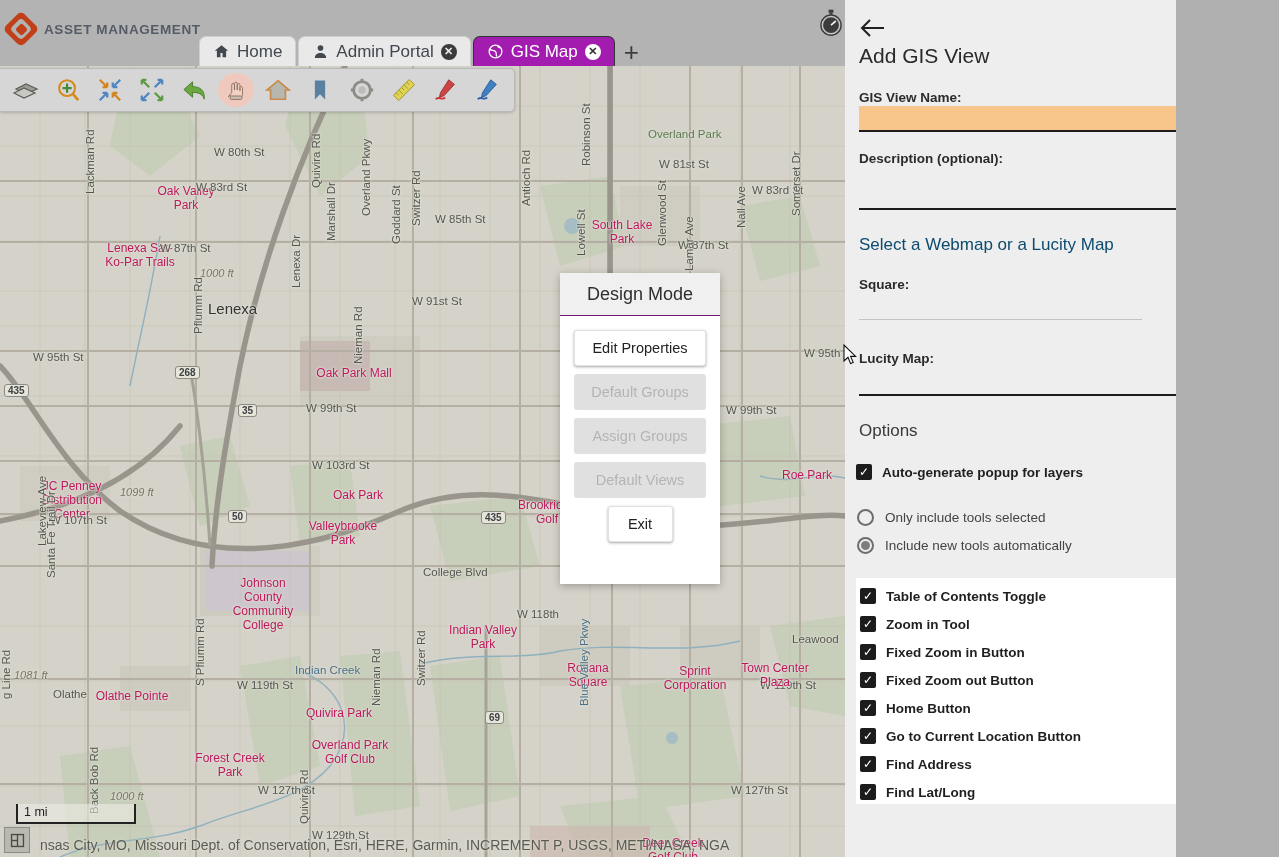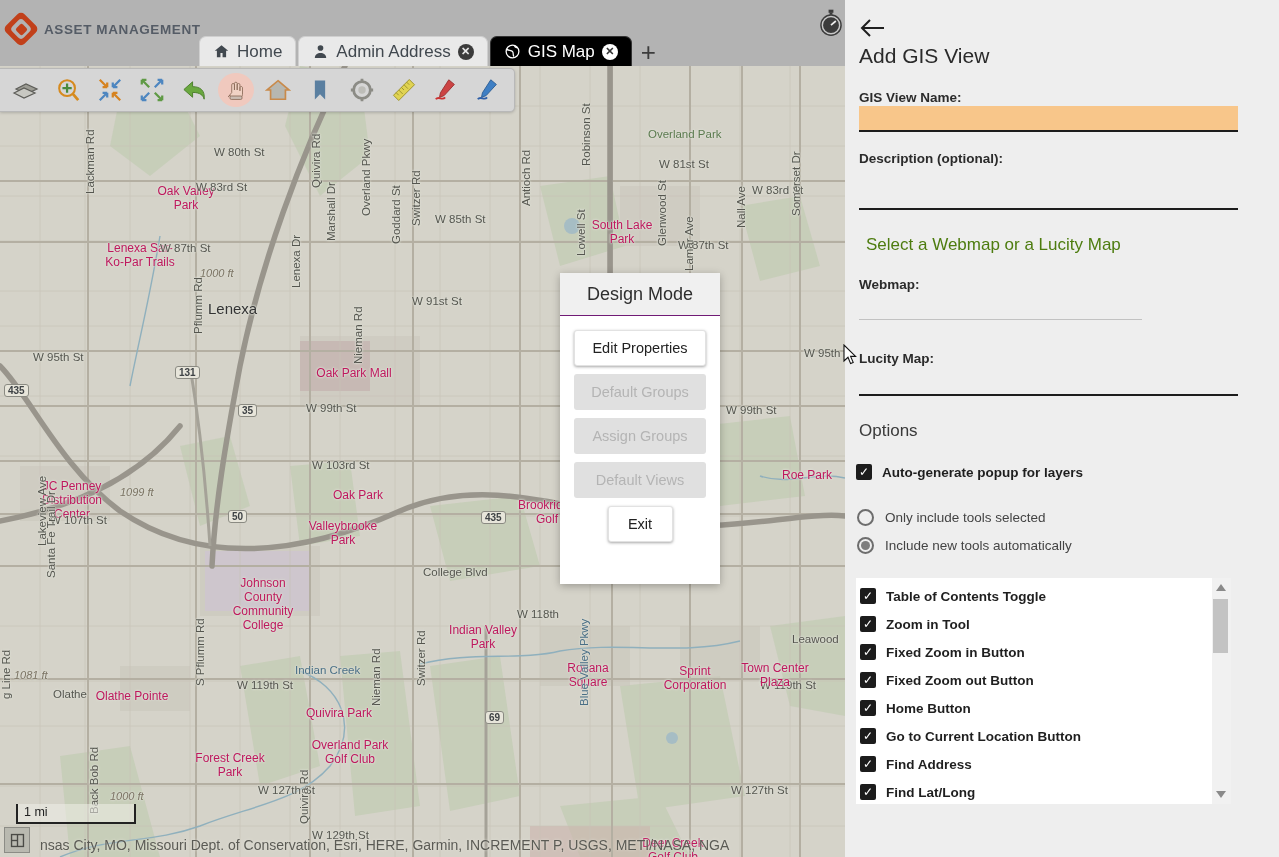--- a/index.html
+++ b/index.html
@@ -3,21 +3,21 @@
 <meta charset="utf-8">
 <style>
   * { box-sizing: border-box; }
   html, body {
     margin: 0; padding: 0;
     width: 1279px; height: 857px;
     overflow: hidden;
     font-family: "Liberation Sans", sans-serif;
     background: #b0b0b0;
   }
-  #app { position: relative; width: 1279px; height: 857px; overflow: hidden; }
+  #app { position: relative; width: 1176px; height: 857px; overflow: hidden; }
 
   
   #topbar {
     position: absolute; left: 0; top: 0; width: 1279px; height: 66px;
     background: #b3b3b3;
   }
   #brand {
     position: absolute; left: 8px; top: 16px;
     display: flex; align-items: center; gap: 10px;
   }
@@ -46,21 +46,21 @@
   
   #tabbar { position: absolute; left: 199px; top: 36px; height: 30px; display: flex; align-items: flex-end; }
   .tab {
     height: 30px; display: flex; align-items: center; gap: 7px;
     padding: 4px 13px; border-radius: 7px 7px 0 0;
     font-size: 17px; color: #41484f;
     background: #e9e9e9; border: 1px solid #cfcfcf; border-bottom: none;
     position: relative; white-space: nowrap;
   }
   .tab + .tab { margin-left: 2px; }
-  .tab.active { background: #000000; color: #ffffff; border-color: #333333; }
+  .tab.active { background: #a21caf; color: #ffffff; border-color: #333333; }
   .tab-close {
     width: 16px; height: 16px; border-radius: 50%;
     background: #3b3b3b; color: #e9e9e9;
     display: inline-flex; align-items: center; justify-content: center;
     font-size: 11px; line-height: 1; font-weight: bold;
   }
   .tab.active .tab-close { background: #ffffff; color: #333333; }
   .tab-ico { display: inline-flex; width: 17px; height: 17px; }
   #tab-add {
     margin-left: 9px; font-size: 26px; color: #3c3c3c; line-height: 20px;
@@ -158,21 +158,21 @@
     font-size: 14px; padding: 0 4px; color: #222;
   }
   #desc-label { left: 14px; top: 151px; }
   #desc-input {
     position: absolute; left: 14px; top: 168px; width: 379px; height: 42px;
     background: transparent; border: none; border-bottom: 2px solid #1c1c1c;
     font-size: 14px; padding: 2px 4px; color: #222; resize: none;
     font-family: "Liberation Sans", sans-serif;
   }
   #select-hdr {
-    position: absolute; left: 14px; top: 235px; font-size: 17px; color: #4d7c0f; margin-left: 7px;
+    position: absolute; left: 14px; top: 235px; font-size: 17px; color: #0c4a6e;
   }
   #webmap-label { left: 14px; top: 277px; }
   #webmap-input {
     position: absolute; left: 14px; top: 296px; width: 283px; height: 24px;
     background: transparent; border: none; border-bottom: 1px solid #c2c2c2;
     font-size: 14px; color: #222;
   }
   #lucity-label { left: 14px; top: 351px; }
   #lucity-select {
     position: absolute; left: 14px; top: 368px; width: 379px; height: 28px;
@@ -272,21 +272,21 @@
         <span>Home</span>
       </div>
 
       <div class="tab">
         <span class="tab-ico">
           <svg viewBox="0 0 24 24" width="17" height="17" fill="#41484f">
               <circle cx="12" cy="7" r="4"></circle>
               <path d="M4 21c0-4.4 3.6-7 8-7s8 2.6 8 7z"></path>
             </svg>
         </span>
-        <span>Admin Address</span>
+        <span>Admin Portal</span>
         <span class="tab-close">✕</span>
       </div>
 
       <div class="tab active">
         <span class="tab-ico">
           <svg viewBox="0 0 24 24" width="17" height="17" fill="none" stroke="#ffffff" stroke-width="1.8">
             <circle cx="12" cy="12" r="9"></circle>
               <path d="M4 9c3 2 6 1 8 3s0 5 2 7M15 3.5c0 2.5 2 3 4 3.5"></path>
           </svg>
         </span>
@@ -436,21 +436,21 @@
         <div class="mlabel " style="left: 423px; top: 500px;">College Blvd</div>
         <div class="mlabel " style="left: 517px; top: 542px;">W 118th</div>
         <div class="mlabel  blue" style="left: 578px; top: 640px; transform: rotate(-90deg); transform-origin: left top;">Blue Valley Pkwy</div>
         <div class="mlabel " style="left: 352px; top: 298px; transform: rotate(-90deg); transform-origin: left top;">Nieman Rd</div>
         <div class="mlabel " style="left: 370px; top: 640px; transform: rotate(-90deg); transform-origin: left top;">Nieman Rd</div>
         <div class="mlabel " style="left: 415px; top: 620px; transform: rotate(-90deg); transform-origin: left top;">Switzer Rd</div>
       </div>
     <div id="map-shields">
         <div class="shield" style="left: 4px; top: 318px;">435</div>
         <div class="shield" style="left: 238px; top: 338px;">35</div>
-        <div class="shield" style="left: 175px; top: 300px;">131</div>
+        <div class="shield" style="left: 175px; top: 300px;">268</div>
         <div class="shield" style="left: 228px; top: 444px;">50</div>
         <div class="shield" style="left: 481px; top: 445px;">435</div>
         <div class="shield" style="left: 485px; top: 645px;">69</div>
       </div>
 
     <div id="scalebar">
       <span>1 mi</span>
     </div>
     <div id="basemap-btn">
       <svg viewBox="0 0 20 20" width="17" height="17" fill="none" stroke="#4a4a46" stroke-width="1.6">
@@ -565,21 +565,21 @@
     <div id="panel-title">Add GIS View</div>
 
     <div class="field-label" id="name-label">GIS View Name:</div>
     <input id="name-input" type="text" value="" style="">
 
     <div class="field-label" id="desc-label">Description (optional):</div>
     <textarea id="desc-input" placeholder="" style=""></textarea>
 
     <div id="select-hdr">Select a Webmap or a Lucity Map</div>
 
-    <div class="field-label" id="webmap-label">Webmap:</div>
+    <div class="field-label" id="webmap-label">Square:</div>
     <input id="webmap-input" type="text" value="" style="">
 
     <div class="field-label" id="lucity-label">Lucity Map:</div>
     <input id="lucity-select" type="text" value="" style="">
 
     <div id="options-hdr">Options</div>
 
     <div class="chk-row" id="autopopup-row">
       <div class="chkbox">✓</div>
       <div class="lbl">Auto-generate popup for layers</div>

